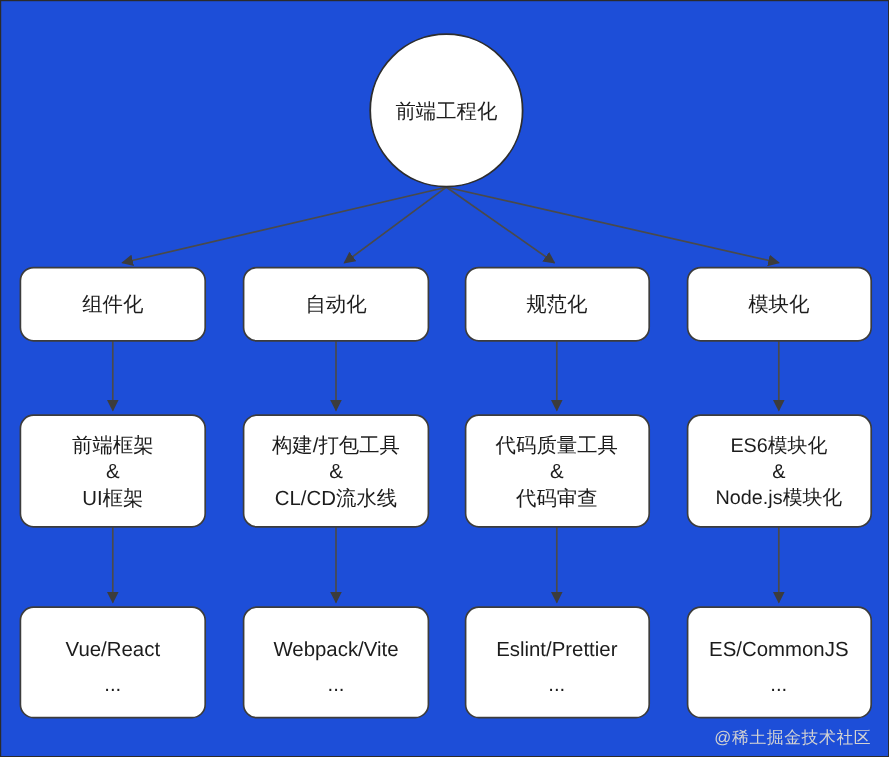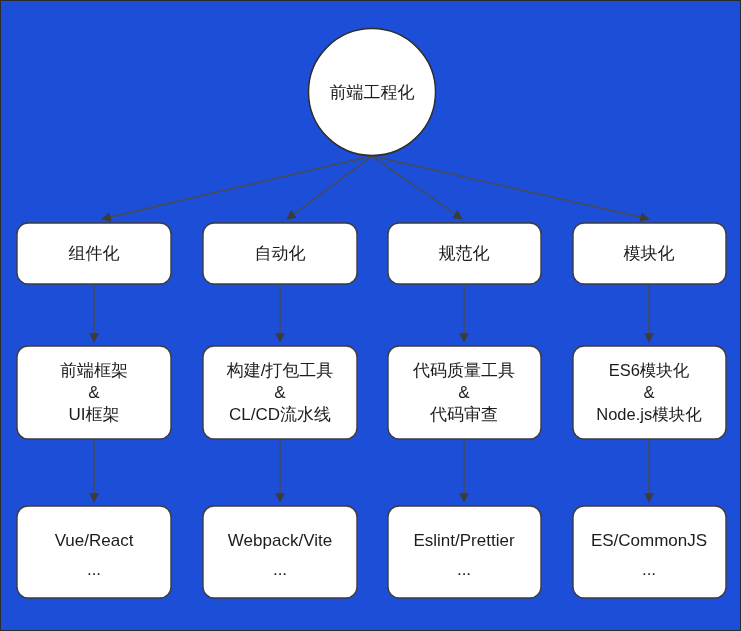--- a/index.html
+++ b/index.html
@@ -161,14 +161,15 @@
       <text class="node-text" x="463" y="541">Eslint/Prettier</text>
       <text class="node-text" x="463" y="570">...</text>
     </g>
     <g>
       <rect class="node-shape" x="572" y="505" width="153" height="92" rx="11" ry="11"></rect>
       <text class="node-text" x="648" y="541">ES/CommonJS</text>
       <text class="node-text" x="648" y="570">...</text>
     </g>
   </svg>
 
+  <div class="watermark">@稀土掘金技术社区</div>
 
 </div>
 
 </body></html>

